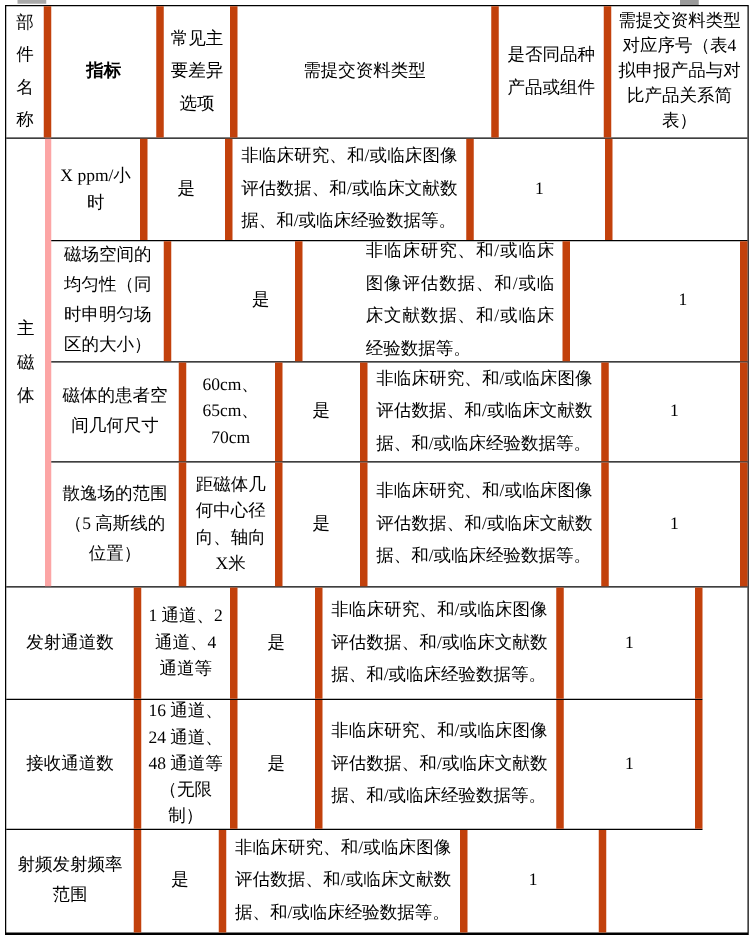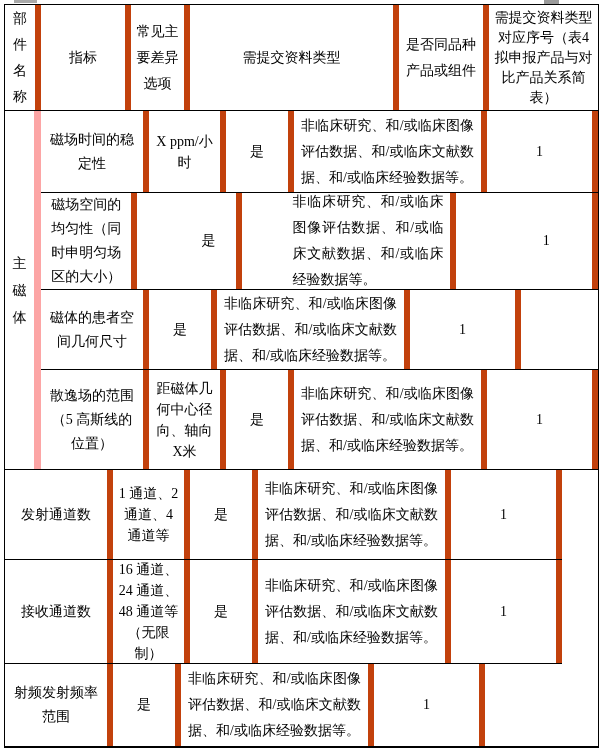--- a/index.html
+++ b/index.html
@@ -28,32 +28,32 @@
     text-align: center;
     border-right: 6px solid #c2410c;
     overflow: hidden;
   }
   .row .cell:last-child { border-right: none; }
 
   
   .header-row { height: 106px; border-bottom: 1px solid #000; }
   .hc  { line-height: 26px; padding: 0 3px; }
   .hc0 { width: 36px; font-family: Liberation Mono, monospace; }
-  .hc1 { width: 90px; }
+  .hc1 { width: 90px; font-weight: bold; }
   .hc2 { width: 59px; }
   .hc3 { width: 90px; }
   .hc4 { width: 209px; }
   .hc5 { width: 109px; line-height: 20px; padding: 0 5px; }
 
   
   .group { display: flex; border-bottom: 1px solid #000; }
   .group:last-child { border-bottom: none; }
   .comp-cell {
     width: 36px; padding: 0 10px;
-    border-right: 7px solid #fca5a5;
+    border-right: 5px solid #fca5a5;
     display: flex; align-items: center; justify-content: center;
     text-align: center; line-height: 27px;
   }
   .rows { display: flex; flex-direction: column; width: 557px; }
   .body-row { display: flex; border-bottom: 1px solid #000; }
   .rows .body-row:last-child { border-bottom: none; }
 
   .c-ind  { width: 108px; line-height: 24px; padding: 0 6px; }
   .c-opt  { width: 77px;  line-height: 21px; padding: 0 4px; }
   .c-same { width: 68px;  line-height: 26px; }
@@ -90,40 +90,40 @@
     <div class="cell hc hc4">需提交资料类型</div>
     <div class="cell hc hc3">是否同品种产品或组件</div>
     <div class="cell hc hc5">需提交资料类型对应序号（表4 拟申报产品与对比产品关系简表）</div>
   </div>
 
   <div class="group">
     <div class="cell comp-cell">主磁体</div>
     <div class="rows">
 
       <div class="body-row r1">
-        <div class="cell c-ind">磁场时间的稳定性</div>
         <div class="cell c-opt">X ppm/小时</div>
         <div class="cell c-same">是</div>
         <div class="cell c-mat">
             <span>非临床研究、和/或临床图像评估数据、和/或临床文献数据、和/或临床经验数据等。</span>
           </div>
         <div class="cell c-ser">1</div>
       </div>
 
       <div class="body-row r2">
         <div class="cell c-ind">磁场空间的均匀性（同时申明匀场区的大小）</div>
         <div class="cell c-same">是</div>
         <div class="cell c-mat">
             <span>非临床研究、和/或临床图像评估数据、和/或临床文献数据、和/或临床经验数据等。</span>
           </div>
         <div class="cell c-ser">1</div>
       </div>
 
       <div class="body-row r3">
         <div class="cell c-ind">磁体的患者空间几何尺寸</div>
+        <div class="cell c-opt">60cm、65cm、70cm</div>
         <div class="cell c-same">是</div>
         <div class="cell c-mat">
             <span>非临床研究、和/或临床图像评估数据、和/或临床文献数据、和/或临床经验数据等。</span>
           </div>
         <div class="cell c-ser">1</div>
       </div>
 
       <div class="body-row r4">
         <div class="cell c-ind">散逸场的范围（5 高斯线的位置）</div>
         <div class="cell c-opt">距磁体几何中心径向、轴向X米</div>

